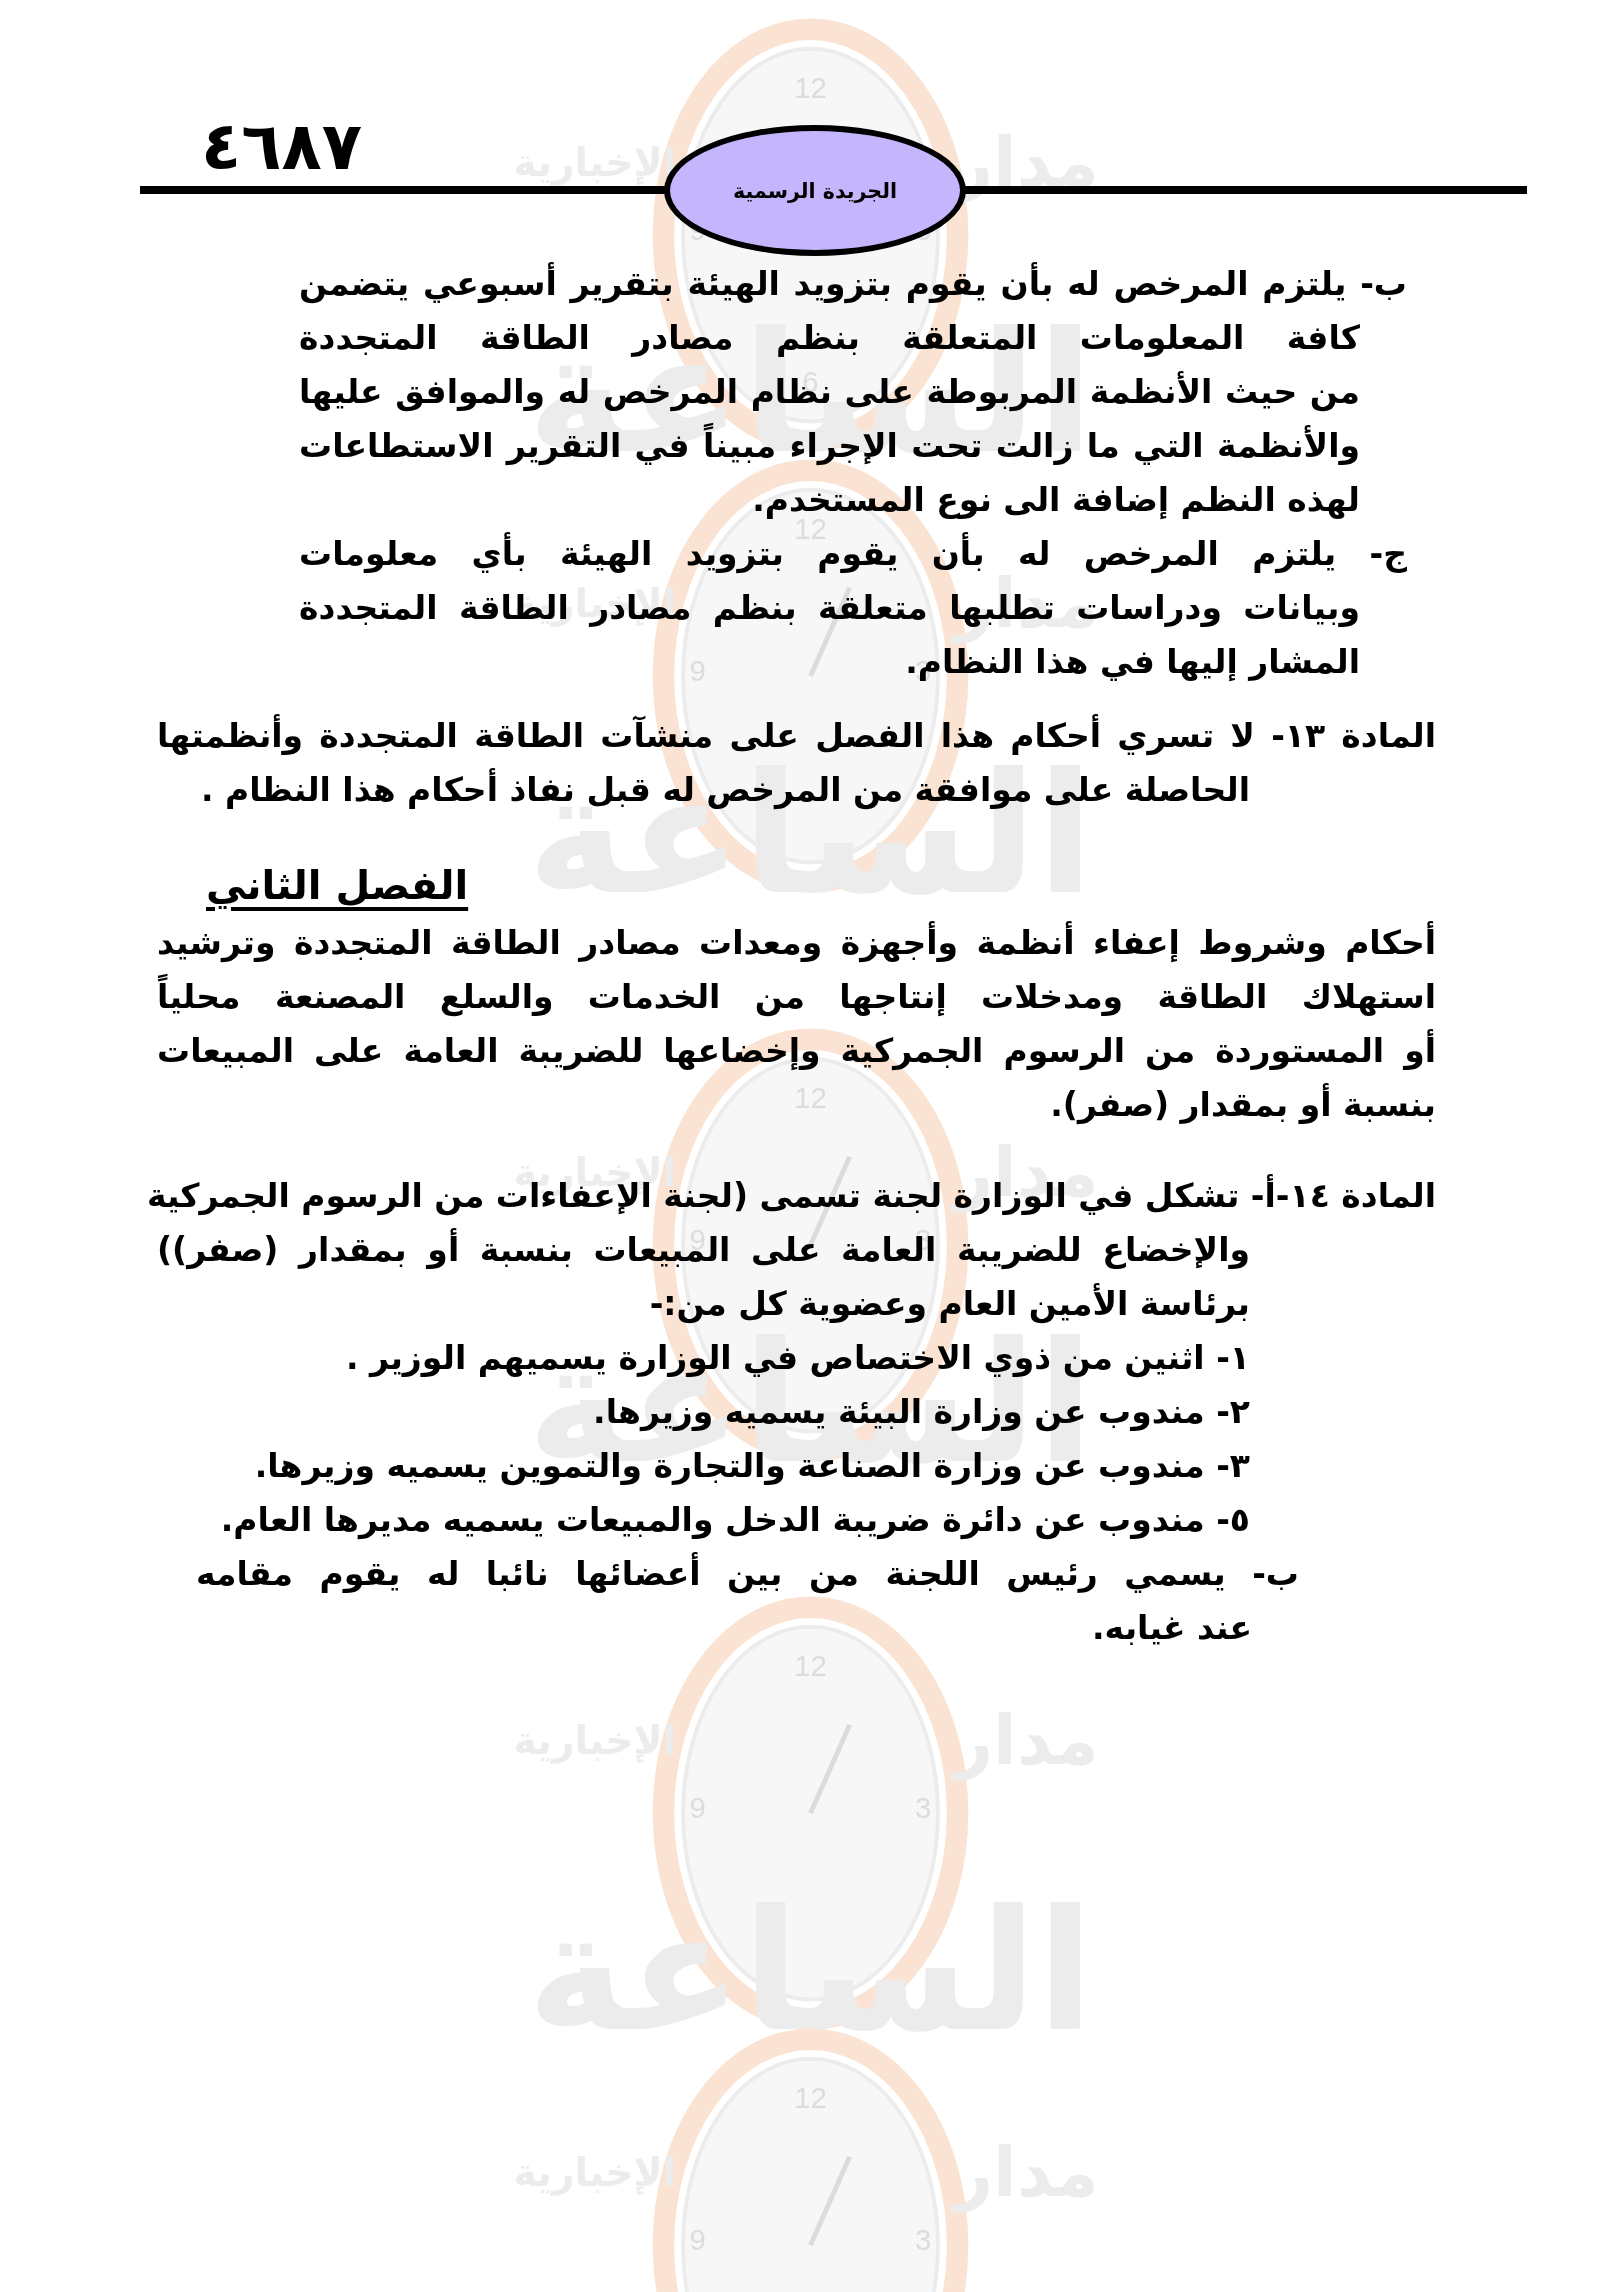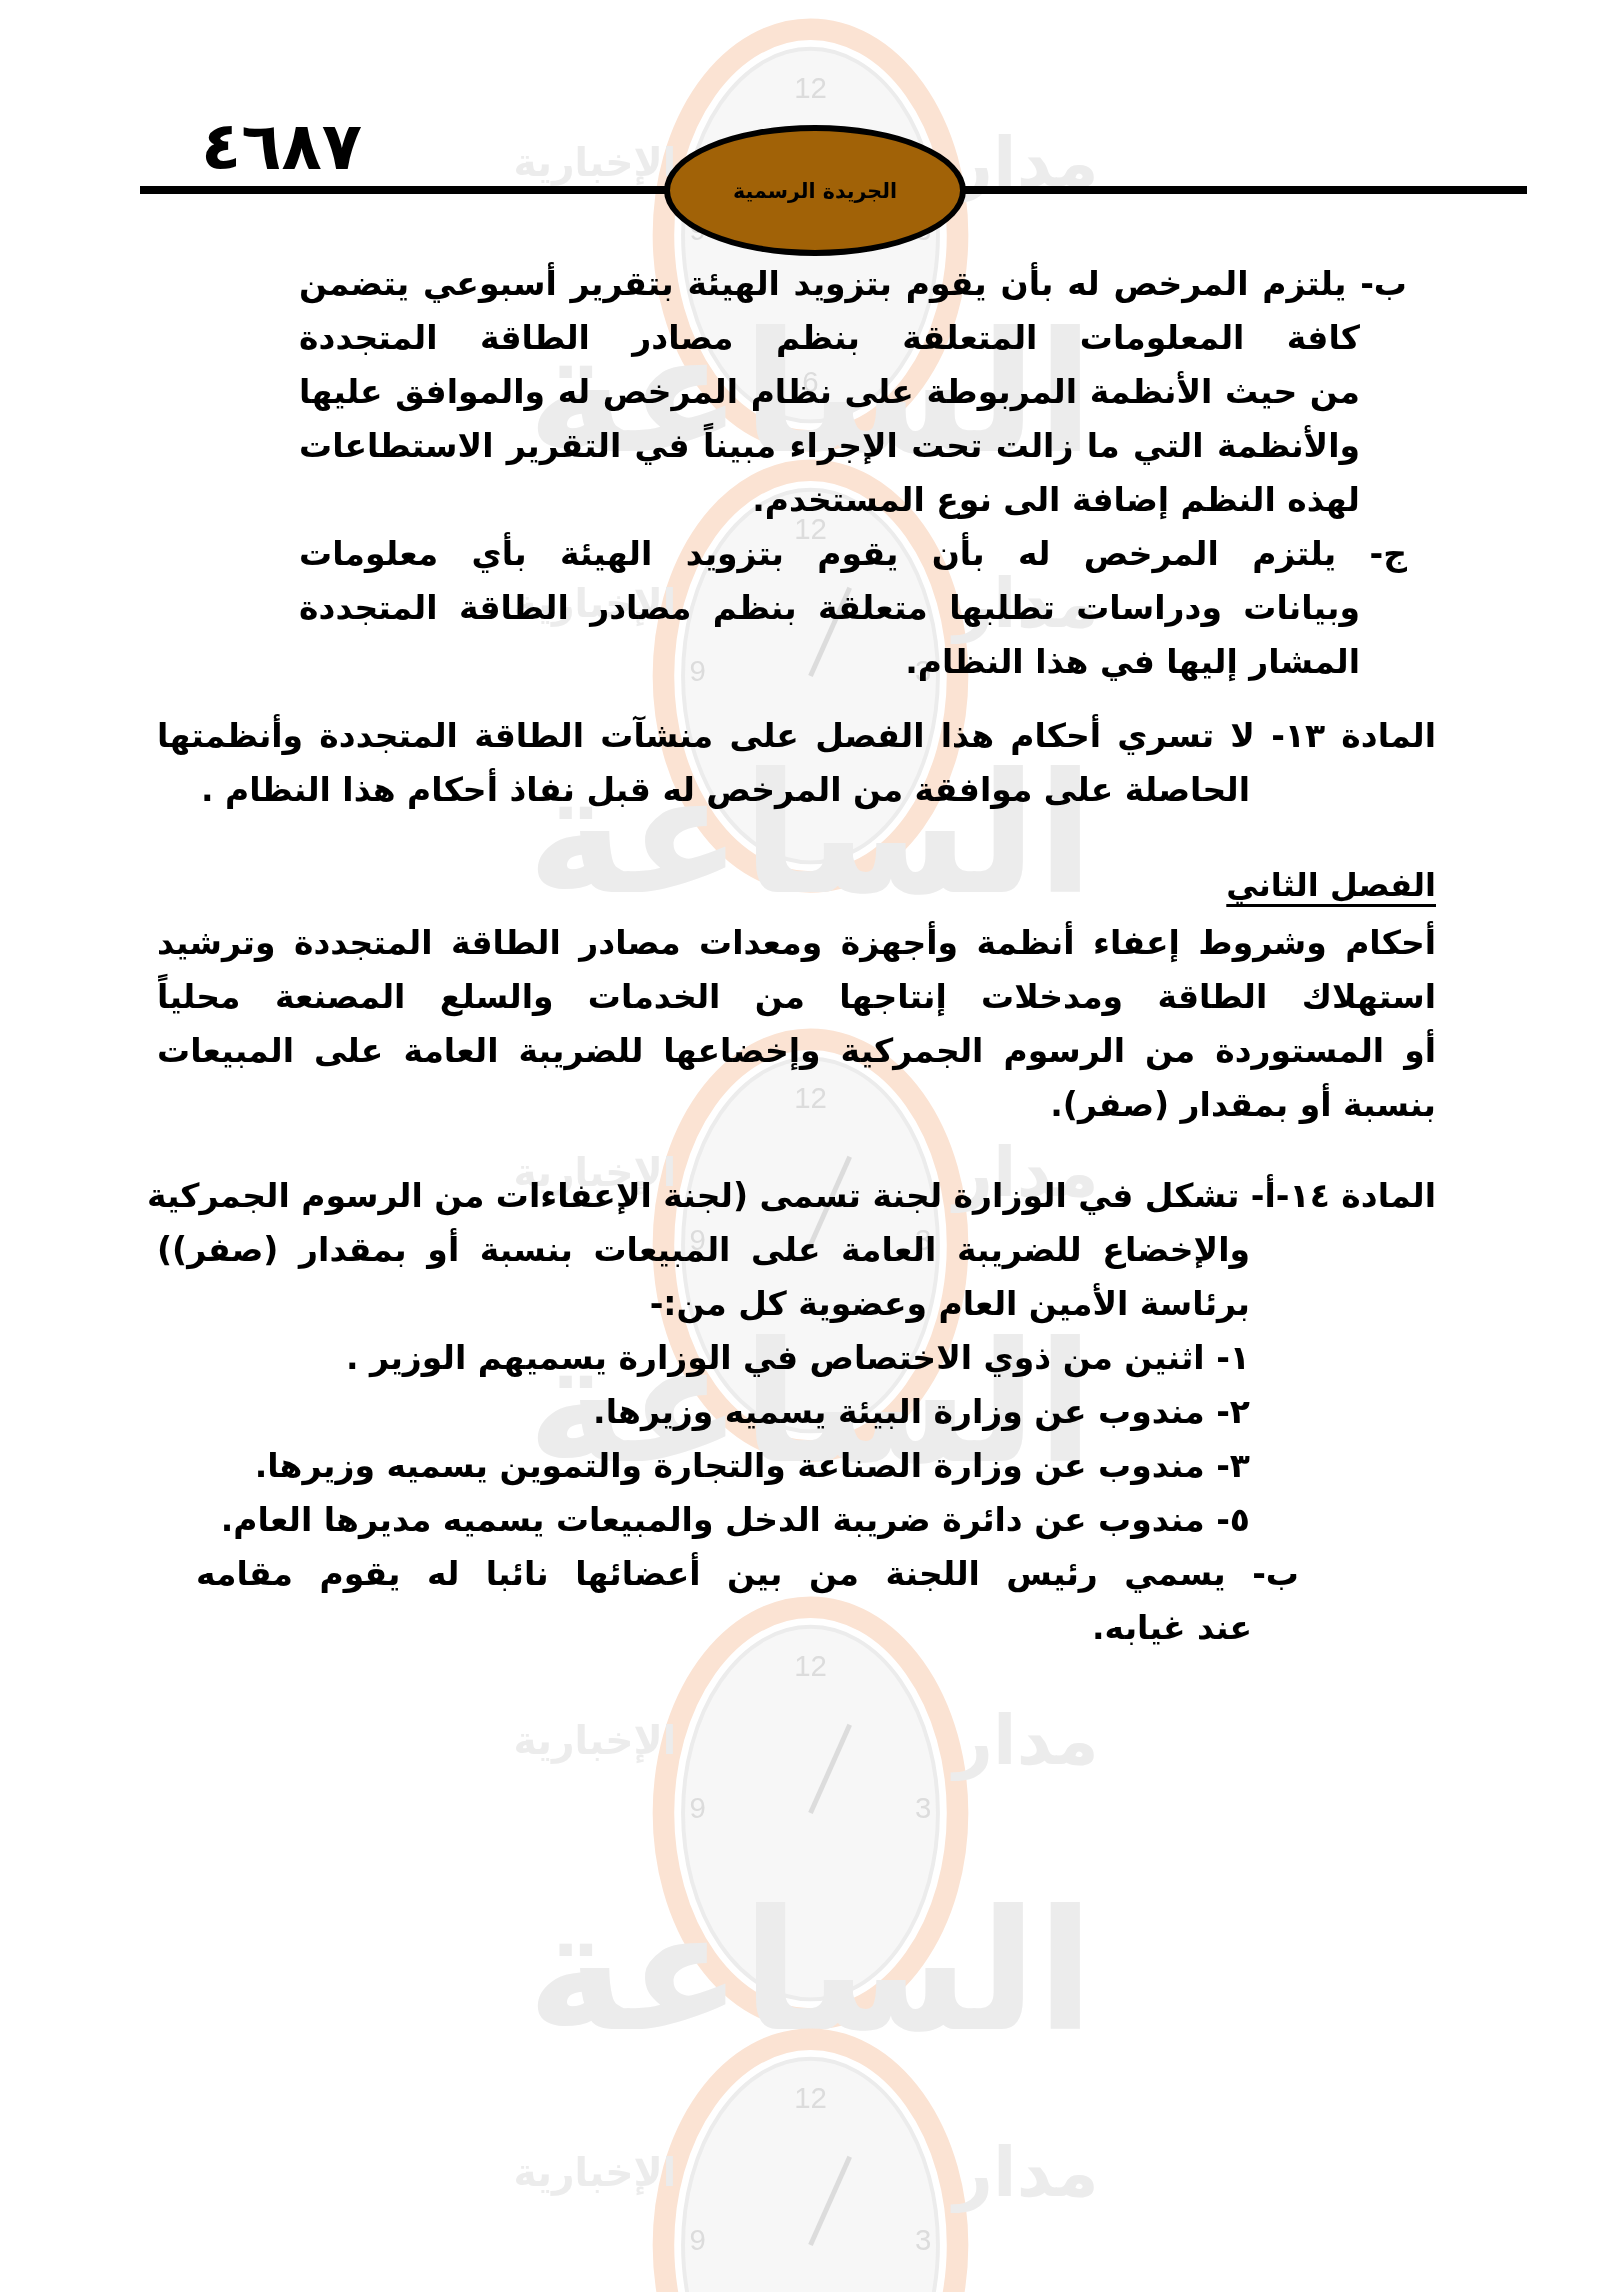--- a/index.html
+++ b/index.html
@@ -48,21 +48,21 @@
       z-index: 2;
     }
     .header-ellipse {
       position: absolute;
       left: 664px;
       top: 125px;
       width: 302px;
       height: 131px;
       border: 6.9px solid #000;
       border-radius: 50%;
-      background: #a16207;
+      background: #c4b5fd;
       z-index: 3;
       display: flex;
       align-items: center;
       justify-content: center;
       box-sizing: border-box;
     }
     .header-ellipse span {
       font-size: 20.6px;
       font-weight: bold;
       font-family: "DejaVu Sans", sans-serif;
@@ -90,25 +90,25 @@
 
     .clause-b  { margin-right: 29px; width: 1108px; }
     .clause-b .cont, .clause-c .cont { padding-right: 47px; }
     .clause-c  { margin-right: 29px; width: 1108px; margin-top: 0; }
 
     .article-13 { margin-top: 20px; width: 1279px; }
     .article-13 .cont { padding-right: 186px; }
 
     .chapter-title {
       margin-top: 41px;
-      text-align: right;
+      text-align: left;
       text-decoration: underline;
       text-underline-offset: 7.8px;
       padding-left: 49px;
-      font-size: 32px;
+      font-size: 40px;
     }
     .chapter-desc { width: 1279px; margin-top: 4px; }
 
     .article-14 { margin-top: 37px; width: 1279px; }
     .article-14 .cont { padding-right: 186px; }
     .members { margin-right: 186px; }
     .members .line { text-align: right; text-align-last: right; }
     .clause-b2 { width: 1103px; margin-right: 137px; }
     .clause-b2 .cont { padding-right: 47px; }
   </style>

